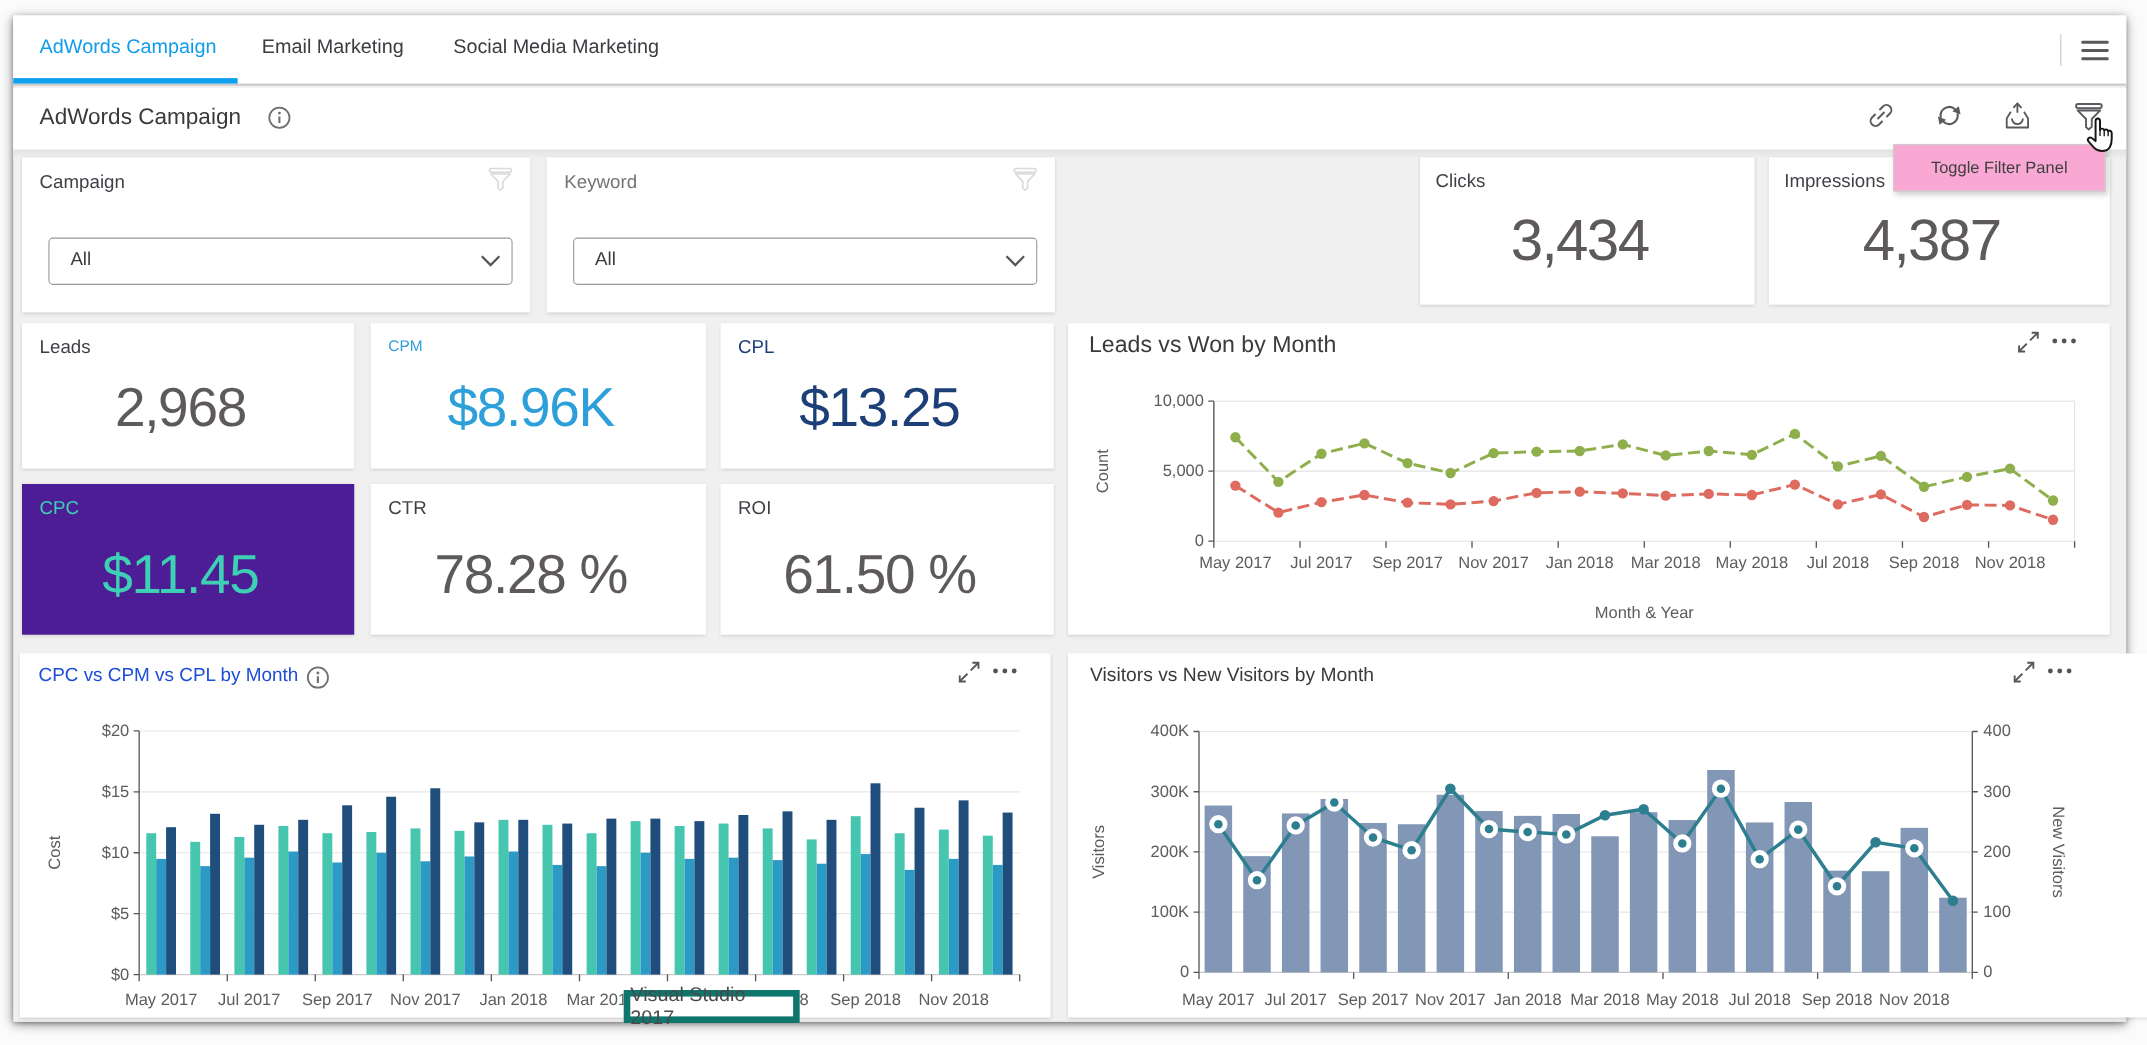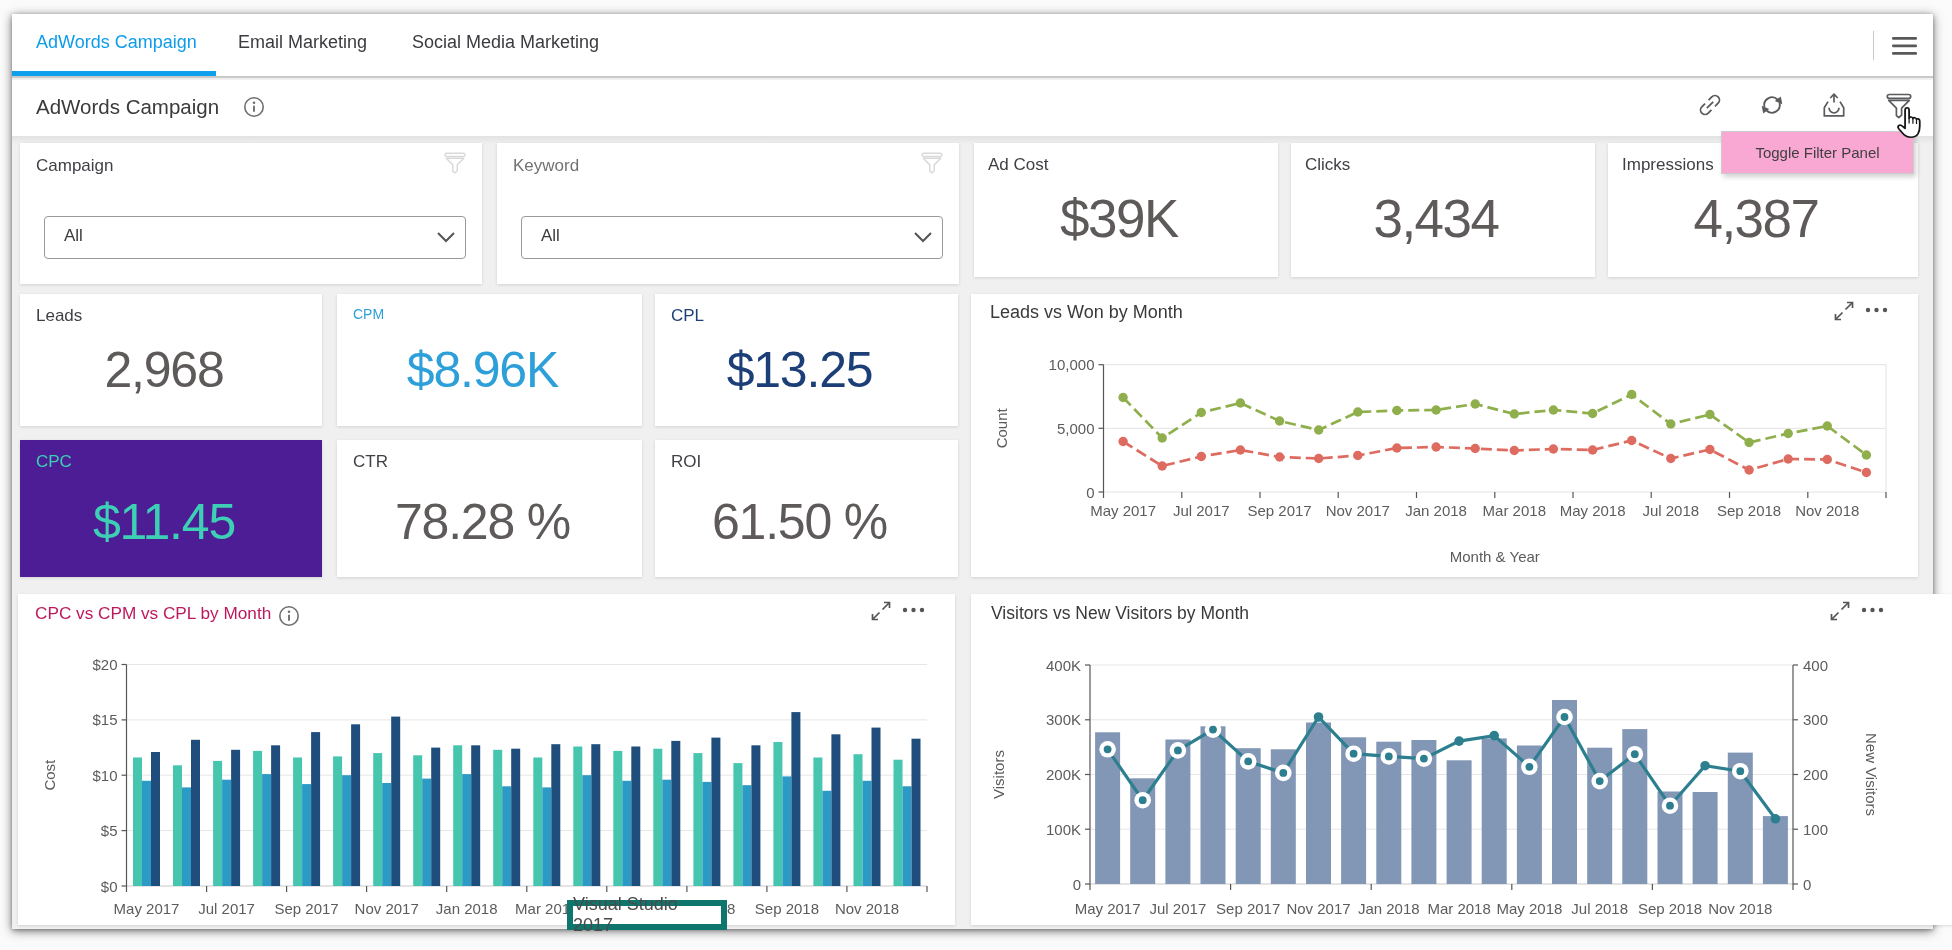--- a/index.html
+++ b/index.html
@@ -85,24 +85,20 @@
           <path d="M -10.3 -5.6 L -2.6 2.2 V 9.6 L -0.2 11.7 L 2.6 9.2 V 2.2 L 10.3 -5.6 Z"></path>
         </g>
       </svg>
 <div style="position:absolute;left:24px;top:73px;width:422px;height:43px;border:1px solid #999;border-radius:4px">
         <div style="position:absolute;left:19px;top:9px;font-size:17px;color:#3c3c3c">All</div>
       </div>
 <svg style="position:absolute;left:416px;top:88px" width="20" height="12">
         <polyline points="2,2 10,10 18,2" fill="none" stroke="#545454" stroke-width="2"></polyline>
       </svg>
 </div>
-<div style="position:absolute;background:#fff;box-shadow:0 1px 3px rgba(0,0,0,0.13);left:962px;top:129px;width:304px;height:134px">
-      <div style="position:absolute;font-size:17px;color:#3f3f46;left:14px;top:12px">Ad Cost</div>
-      <div class="val" style="top:49px;font-size:53px;line-height:53px;letter-spacing:-1.5px">$39K</div>
-    </div>
 <div style="position:absolute;background:#fff;box-shadow:0 1px 3px rgba(0,0,0,0.13);left:1279px;top:129px;width:304px;height:134px">
       <div style="position:absolute;font-size:17px;color:#3f3f46;left:14px;top:12px">Clicks</div>
       <div class="val" style="top:49px;font-size:53px;line-height:53px;letter-spacing:-1.5px">3,434</div>
     </div>
 <div style="position:absolute;background:#fff;box-shadow:0 1px 3px rgba(0,0,0,0.13);left:1596px;top:129px;width:310px;height:134px">
       <div style="position:absolute;font-size:17px;color:#3f3f46;left:14px;top:12px">Impressions</div>
       <div class="val" style="top:49px;font-size:53px;line-height:53px;letter-spacing:-1.5px">4,387</div>
     </div>
 <div style="position:absolute;background:#fff;box-shadow:0 1px 3px rgba(0,0,0,0.13);left:8px;top:280px;width:302px;height:132px">
       <div style="position:absolute;font-size:17px;color:#3f3f46;left:16px;top:12px;color:#3f3f46">Leads</div>
@@ -122,21 +118,21 @@
     </div>
 <div style="position:absolute;background:#fff;box-shadow:0 1px 3px rgba(0,0,0,0.13);left:325px;top:426px;width:305px;height:137px">
       <div style="position:absolute;font-size:17px;color:#3f3f46;left:16px;top:12px;color:#3f3f46">CTR</div>
       <div class="val" style="top:57px;color:#5e5a5a">78.28 %</div>
     </div>
 <div style="position:absolute;background:#fff;box-shadow:0 1px 3px rgba(0,0,0,0.13);left:643px;top:426px;width:303px;height:137px">
       <div style="position:absolute;font-size:17px;color:#3f3f46;left:16px;top:12px;color:#3f3f46">ROI</div>
       <div class="val" style="top:57px;color:#5e5a5a">61.50 %</div>
     </div>
 <div style="position:absolute;background:#fff;box-shadow:0 1px 3px rgba(0,0,0,0.13);left:959px;top:280px;width:947px;height:283px">
-      <div style="position:absolute;left:19px;top:8px;font-size:18px;color:#3a3a3a">Leads vs Won by Month</div>
+      <div style="position:absolute;left:19px;top:8px;font-size:21px;color:#3a3a3a">Leads vs Won by Month</div>
       <svg width="947" height="283" viewBox="0 0 947 283" style="position:absolute;left:0;top:0">
         <rect x="132.5" y="70.7" width="782.5" height="127.3" fill="none" stroke="#e3e3e3" stroke-width="1"></rect>
         <line x1="132.5" y1="134.3" x2="915" y2="134.3" stroke="#e3e3e3" stroke-width="1"></line>
         <line x1="132.5" y1="70.7" x2="132.5" y2="198" stroke="#565656" stroke-width="1.2"></line>
         <line x1="127.5" y1="70.7" x2="132.5" y2="70.7" stroke="#565656" stroke-width="1.2"></line>
         <line x1="127.5" y1="134.3" x2="132.5" y2="134.3" stroke="#565656" stroke-width="1.2"></line>
         <line x1="127.5" y1="198" x2="132.5" y2="198" stroke="#565656" stroke-width="1.2"></line>
         <line x1="132.5" y1="198" x2="132.5" y2="204" stroke="#565656" stroke-width="1.2"></line>
         <line x1="210.8" y1="198" x2="210.8" y2="204" stroke="#565656" stroke-width="1.2"></line>
         <line x1="289" y1="198" x2="289" y2="204" stroke="#565656" stroke-width="1.2"></line>
@@ -214,21 +210,21 @@
           <path d="M -3 8.5 H -8.5 V 3"></path>
         </g>
       </svg>
       <svg style="position:absolute;left:893px;top:11px" width="24" height="10">
         <circle cx="4" cy="5" r="2.2" fill="#555"></circle>
         <circle cx="12.5" cy="5" r="2.2" fill="#555"></circle>
         <circle cx="21" cy="5" r="2.2" fill="#555"></circle>
       </svg>
     </div>
 <div style="position:absolute;background:#fff;box-shadow:0 1px 3px rgba(0,0,0,0.13);left:6px;top:580px;width:937px;height:331px">
-      <div style="position:absolute;left:17px;top:9px;font-size:17.2px;color:#be185d">CPC vs CPM vs CPL by Month</div>
+      <div style="position:absolute;left:17px;top:9px;font-size:17.2px;color:#1d4ed8">CPC vs CPM vs CPL by Month</div>
       <svg style="position:absolute;left:259px;top:10px" width="24" height="24">
         <circle cx="12" cy="12" r="9.2" fill="none" stroke="#6f6f6f" stroke-width="1.6"></circle>
         <circle cx="12" cy="7.8" r="1.3" fill="#6f6f6f"></circle>
         <line x1="12" y1="10.8" x2="12" y2="16.8" stroke="#6f6f6f" stroke-width="1.9"></line>
       </svg>
       <svg width="937" height="331" viewBox="0 0 937 331" style="position:absolute;left:0;top:0">
         <line x1="108.5" y1="70.5" x2="909" y2="70.5" stroke="#e6e6e6" stroke-width="1"></line>
         <line x1="108.5" y1="125.9" x2="909" y2="125.9" stroke="#e6e6e6" stroke-width="1"></line>
         <line x1="108.5" y1="181.2" x2="909" y2="181.2" stroke="#e6e6e6" stroke-width="1"></line>
         <line x1="108.5" y1="236.6" x2="909" y2="236.6" stroke="#e6e6e6" stroke-width="1"></line>

